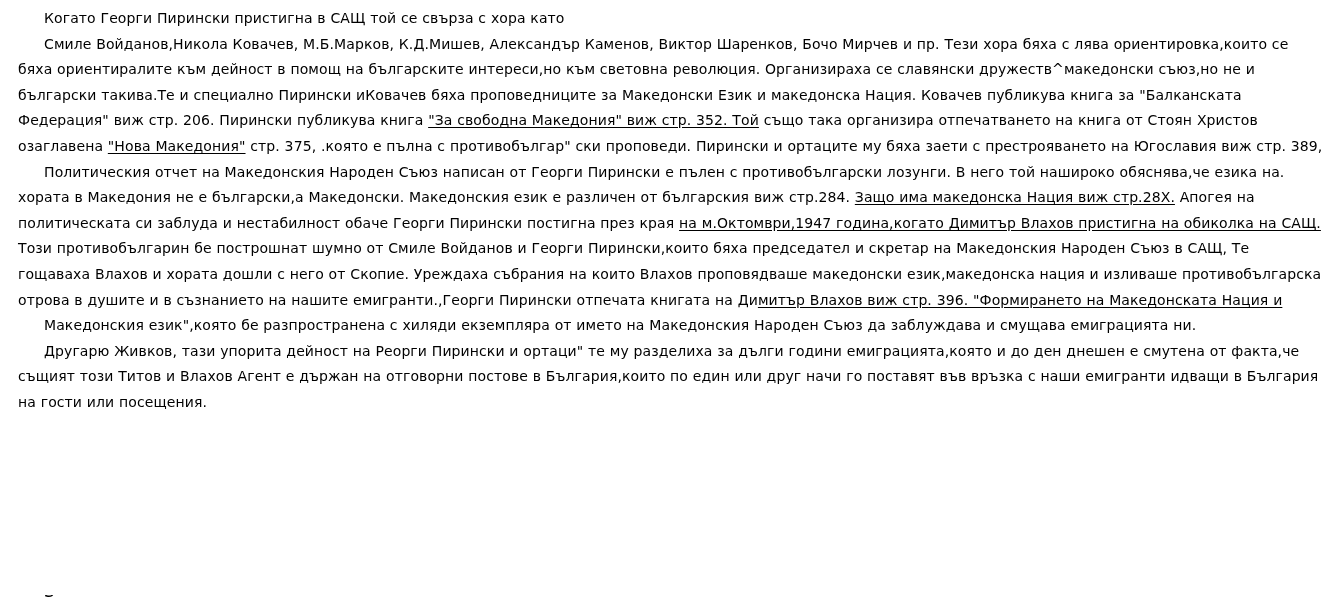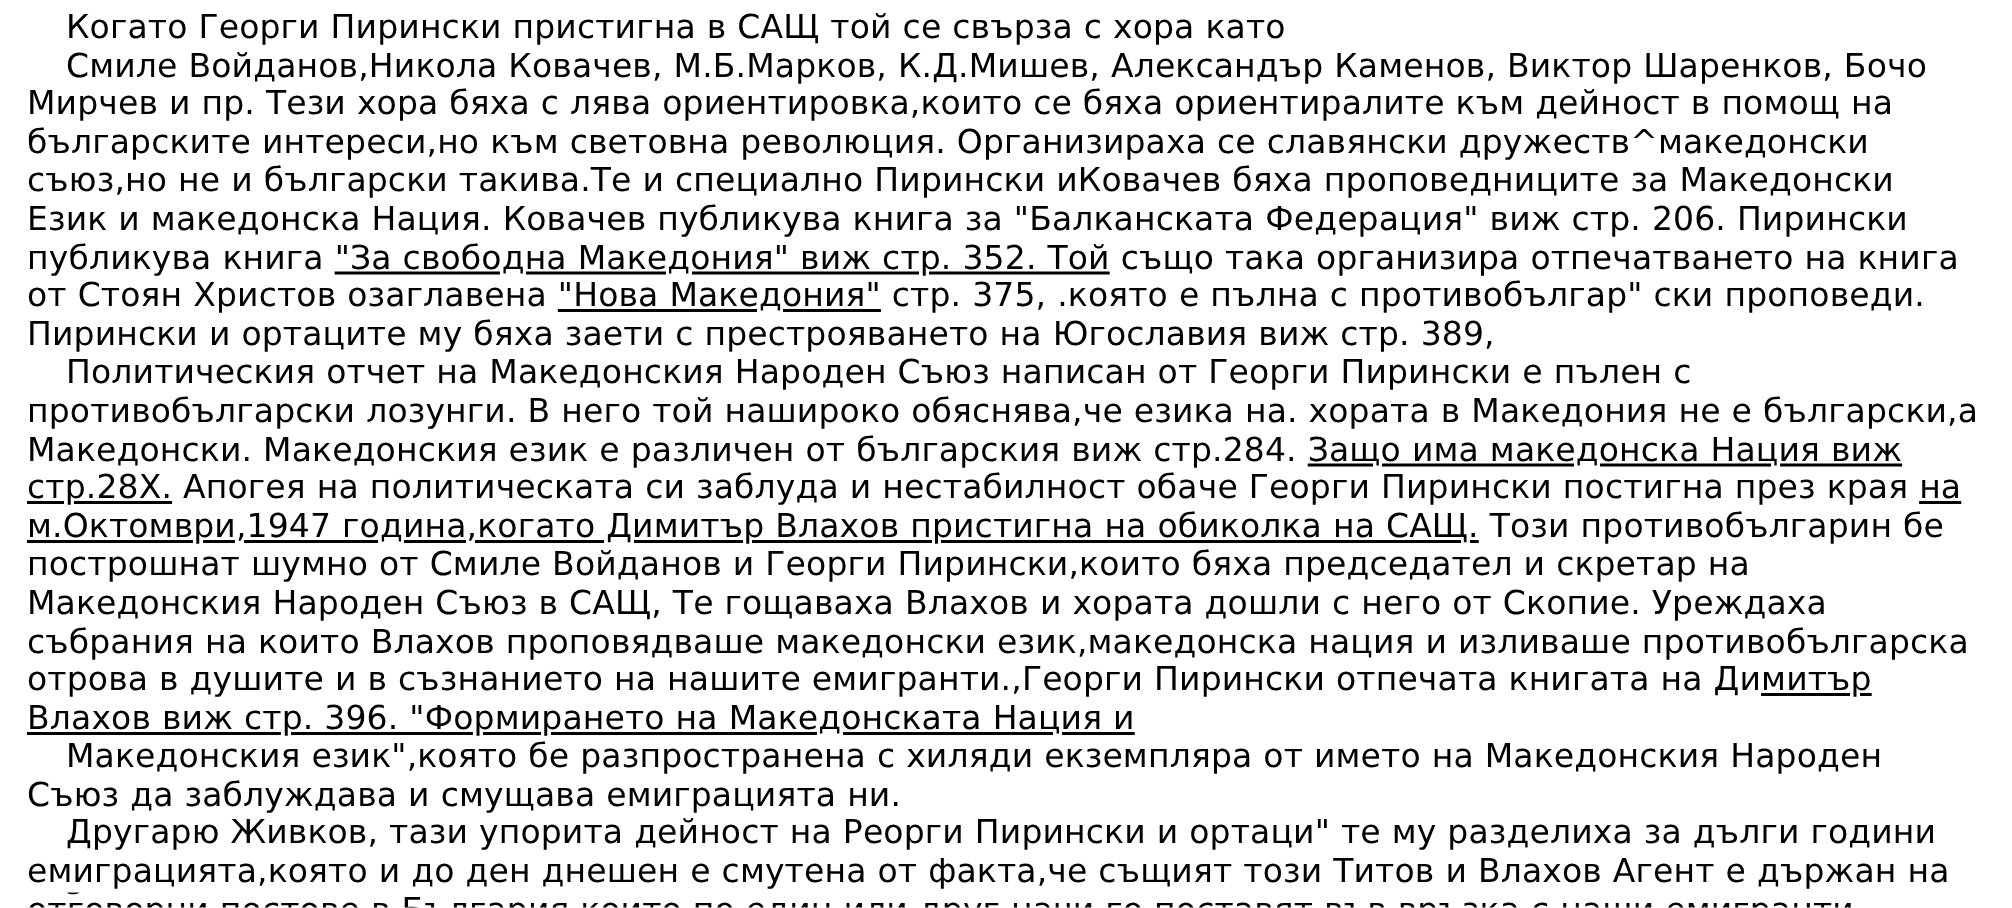--- a/index.html
+++ b/index.html
@@ -15,21 +15,21 @@
     color: #000000;
   }
   #doc {
     width: 1341px;
     height: 605px;
     box-sizing: border-box;
     padding: 6px 18px 0 18px;
     position: relative;
   }
   .para {
-    font-size: 22px;
+    font-size: 14px;
     line-height: 25.6px;
     text-align: left;
     margin: 0 0 0 0;
     letter-spacing: 0.1px;
     word-spacing: 0.2px;
   }
   .para.indent {
     text-indent: 26px;
   }
   .u {

